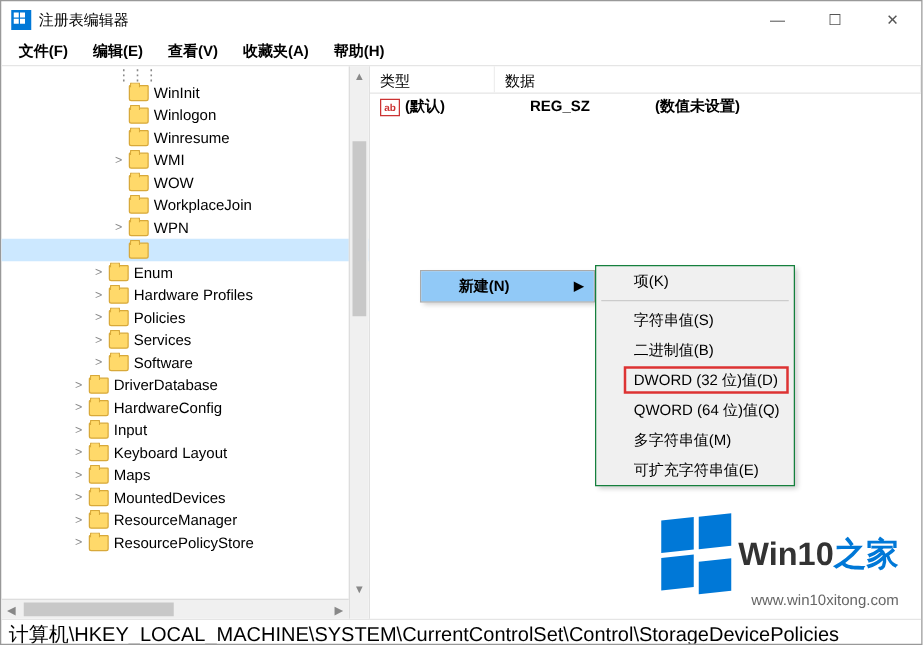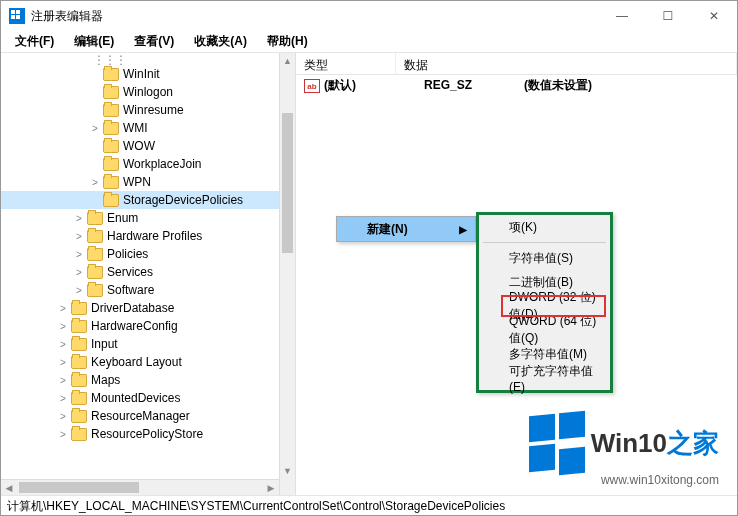--- a/index.html
+++ b/index.html
@@ -30,27 +30,27 @@
   .dots { margin-left: 92px; color:#888; letter-spacing: -1px; height:12px; }
   .listview { flex: 1; position: relative; }
   .lv-header { display: flex; height: 22px; border-bottom: 1px solid #e5e5e5; }
   .lv-header div { padding: 4px 8px; font-size: 12px; border-right: 1px solid #eee; }
   .lv-row { display: flex; height: 20px; align-items: center; font-weight: bold; }
   .lv-row div { padding: 0 8px; font-size: 12px; }
   .ab-icon { width:16px; height:14px; border:1px solid #c33; display:inline-flex; align-items:center; justify-content:center; font-size:8px; color:#c33; margin-right:4px; background:#fff; position:relative; top:1px; }
   .col1 { width: 120px; display:flex; align-items:center; }
   .col2 { width: 100px; }
   .col3 { flex: 1; }
-  .statusbar { height: 20px; border-top: 1px solid #e5e5e5; padding: 2px 6px; font-size: 12px; white-space: nowrap; overflow: hidden; }
+  .statusbar { height: 20px; border-top: 1px solid #e5e5e5; padding: 2px 6px; font-size: 16px; white-space: nowrap; overflow: hidden; }
   
   .ctx-parent { position: absolute; left: 335px; top: 215px; width: 140px; background: #f0f0f0; border: 1px solid #aaa; box-shadow: 2px 2px 4px rgba(0,0,0,0.2); font-weight: bold; }
   .ctx-parent .mi { height: 24px; display:flex; align-items:center; padding: 0 24px 0 30px; font-size: 12px; position:relative; }
   .ctx-parent .mi.hl { background:#91c9f7; }
   .ctx-parent .mi .arrow { position:absolute; right:8px; font-size:10px; }
-  .ctx-sub { position: absolute; left: 475px; top: 211px; width: 137px; background: #f0f0f0; border: 3px solid #15803d; box-shadow: 2px 2px 4px rgba(0,0,0,0.2); }
+  .ctx-sub { position: absolute; left: 475px; top: 211px; width: 160px; background: #f0f0f0; border: 1px solid #15803d; box-shadow: 2px 2px 4px rgba(0,0,0,0.2); }
   .ctx-sub .mi { height: 24px; display:flex; align-items:center; padding: 0 10px 0 30px; font-size: 12px; }
   .ctx-sub .sep { height:1px; background:#ccc; margin: 3px 4px; }
   .ctx-sub .mi.boxed { position:relative; }
   .ctx-sub .mi.boxed::after { content:""; position:absolute; left:22px; right:4px; top:1px; bottom:1px; border:2px solid #d33; }
   
   .watermark { position:absolute; right:18px; bottom:28px; text-align:right; }
   .watermark .logo { display:flex; align-items:center; justify-content:flex-end; gap:6px; }
   .winlogo { width:56px; height:56px; position:relative; }
   .winlogo span { position:absolute; width:26px; height:26px; background:#0078d7; }
   .winlogo span:nth-child(1){left:0;top:0;transform:skewY(-6deg);}
@@ -146,21 +146,20 @@
             <span class="exp">&gt;</span>
             <span class="folder"></span>
             <span class="lbl">WPN</span>
           </div>
         </li>
         <li>
           <div class="node sel">
             <span class="indent" style="width: 88px;"></span>
             <span class="exp"></span>
             <span class="folder"></span>
-            <span class="lbl">StorageDevicePolicies</span>
           </div>
         </li>
         <li>
           <div class="node">
             <span class="indent" style="width: 72px;"></span>
             <span class="exp">&gt;</span>
             <span class="folder"></span>
             <span class="lbl">Enum</span>
           </div>
         </li>

